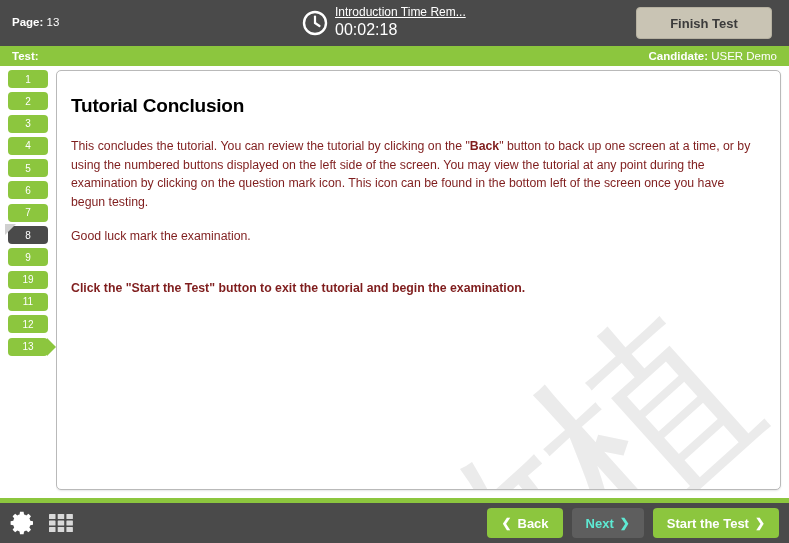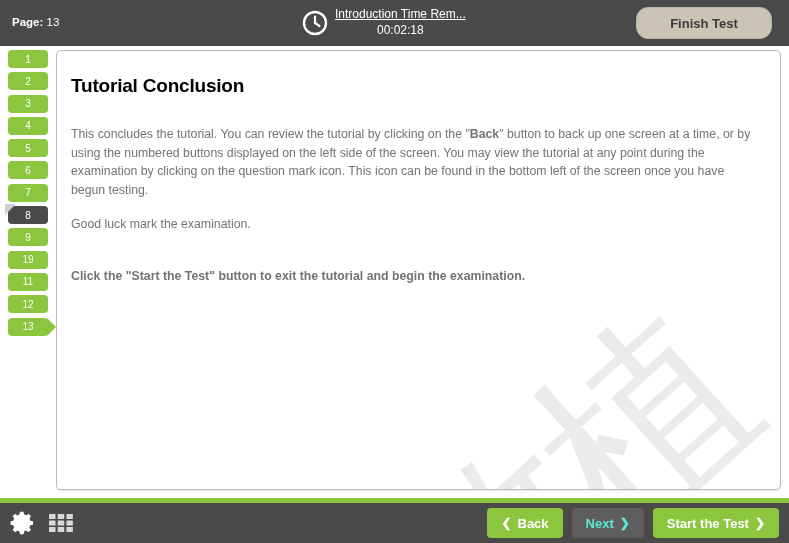--- a/index.html
+++ b/index.html
@@ -63,36 +63,35 @@
   }
   .timer-text {
     line-height: 1.3;
   }
   .timer-label {
     font-size: 12px;
     white-space: nowrap;
     text-decoration: underline;
   }
   .timer-value {
-    font-size: 12px;
+    font-size: 16px;
     white-space: nowrap;
-    text-align: center;
   }
 
   .topbar-right {
     width: 170px;
     display: flex;
     justify-content: center;
     align-items: center;
     flex: 0 0 auto;
   }
   .finish-btn {
     background: #c9c4b4;
     border: 1px solid #b6b1a1;
-    border-radius: 12px;
+    border-radius: 4px;
     color: #3b3b3b;
     font-size: 13px;
     font-weight: bold;
     width: 136px;
     height: 32px;
     cursor: pointer;
     font-family: "Liberation Sans", sans-serif;
     padding: 0;
   }
 
@@ -208,26 +207,26 @@
   }
   .content-inner {
     position: relative;
     z-index: 1;
     padding: 24px 20px 0 14px;
   }
   .page-title {
     font-size: 19px;
     font-weight: bold;
     color: #000000;
-    margin: 0 0 28px 0;
+    margin: 0 0 20px 0;
     letter-spacing: -0.2px;
   }
   .para {
     font-size: 12.3px;
-    color: #737373;
+    color: #7f1d1d;
     line-height: 1.52;
     margin: 0 0 15px 0;
     max-width: 700px;
   }
   .para b { font-weight: bold; }
   .para.strong {
     font-weight: bold;
     margin-top: 34px;
   }
 
@@ -310,20 +309,29 @@
         <div class="timer-label">Introduction Time Rem...</div>
         <div class="timer-value">00:02:18</div>
       </span>
     </div>
 
     <div class="topbar-right">
       <button class="finish-btn">Finish Test</button>
     </div>
   </div>
 
+  <div class="greenbar">
+    <div>
+      <b>Test:</b><span></span>
+    </div>
+    <div class="greenbar-right">
+      <b>Candidate:</b>
+      <span>USER Demo</span>
+    </div>
+  </div>
 
   <div class="body-area">
 
     <div class="sidebar" id="sidebar">
         <div class="pagebtn-wrap">
           <div class="pagebtn">1</div>
         </div>
         <div class="pagebtn-wrap">
           <div class="pagebtn">2</div>
         </div>

